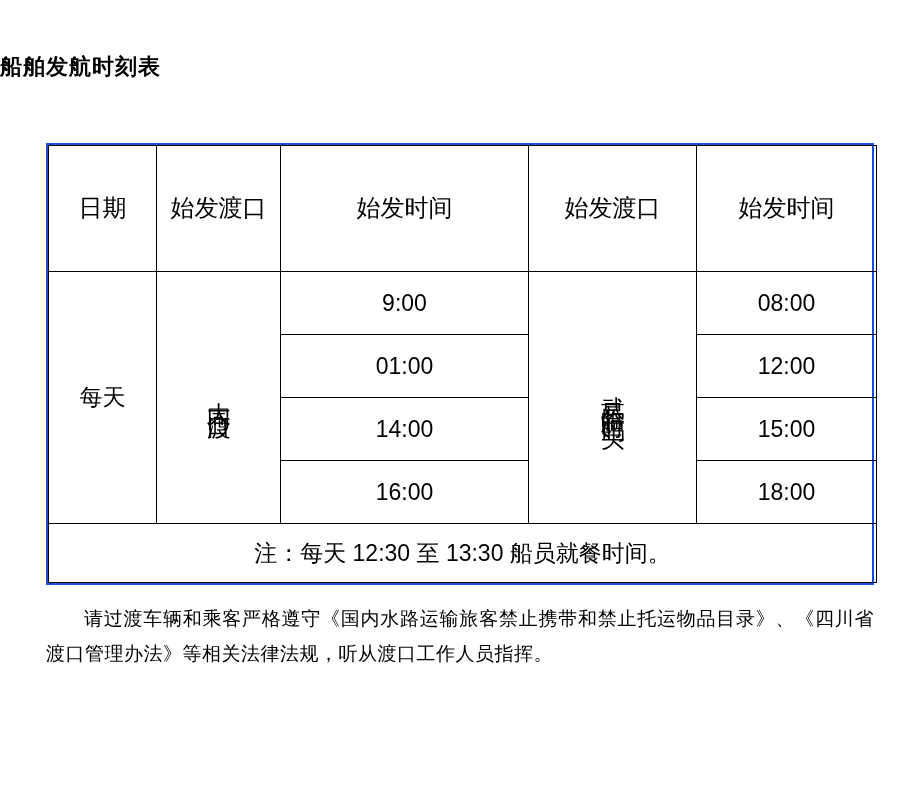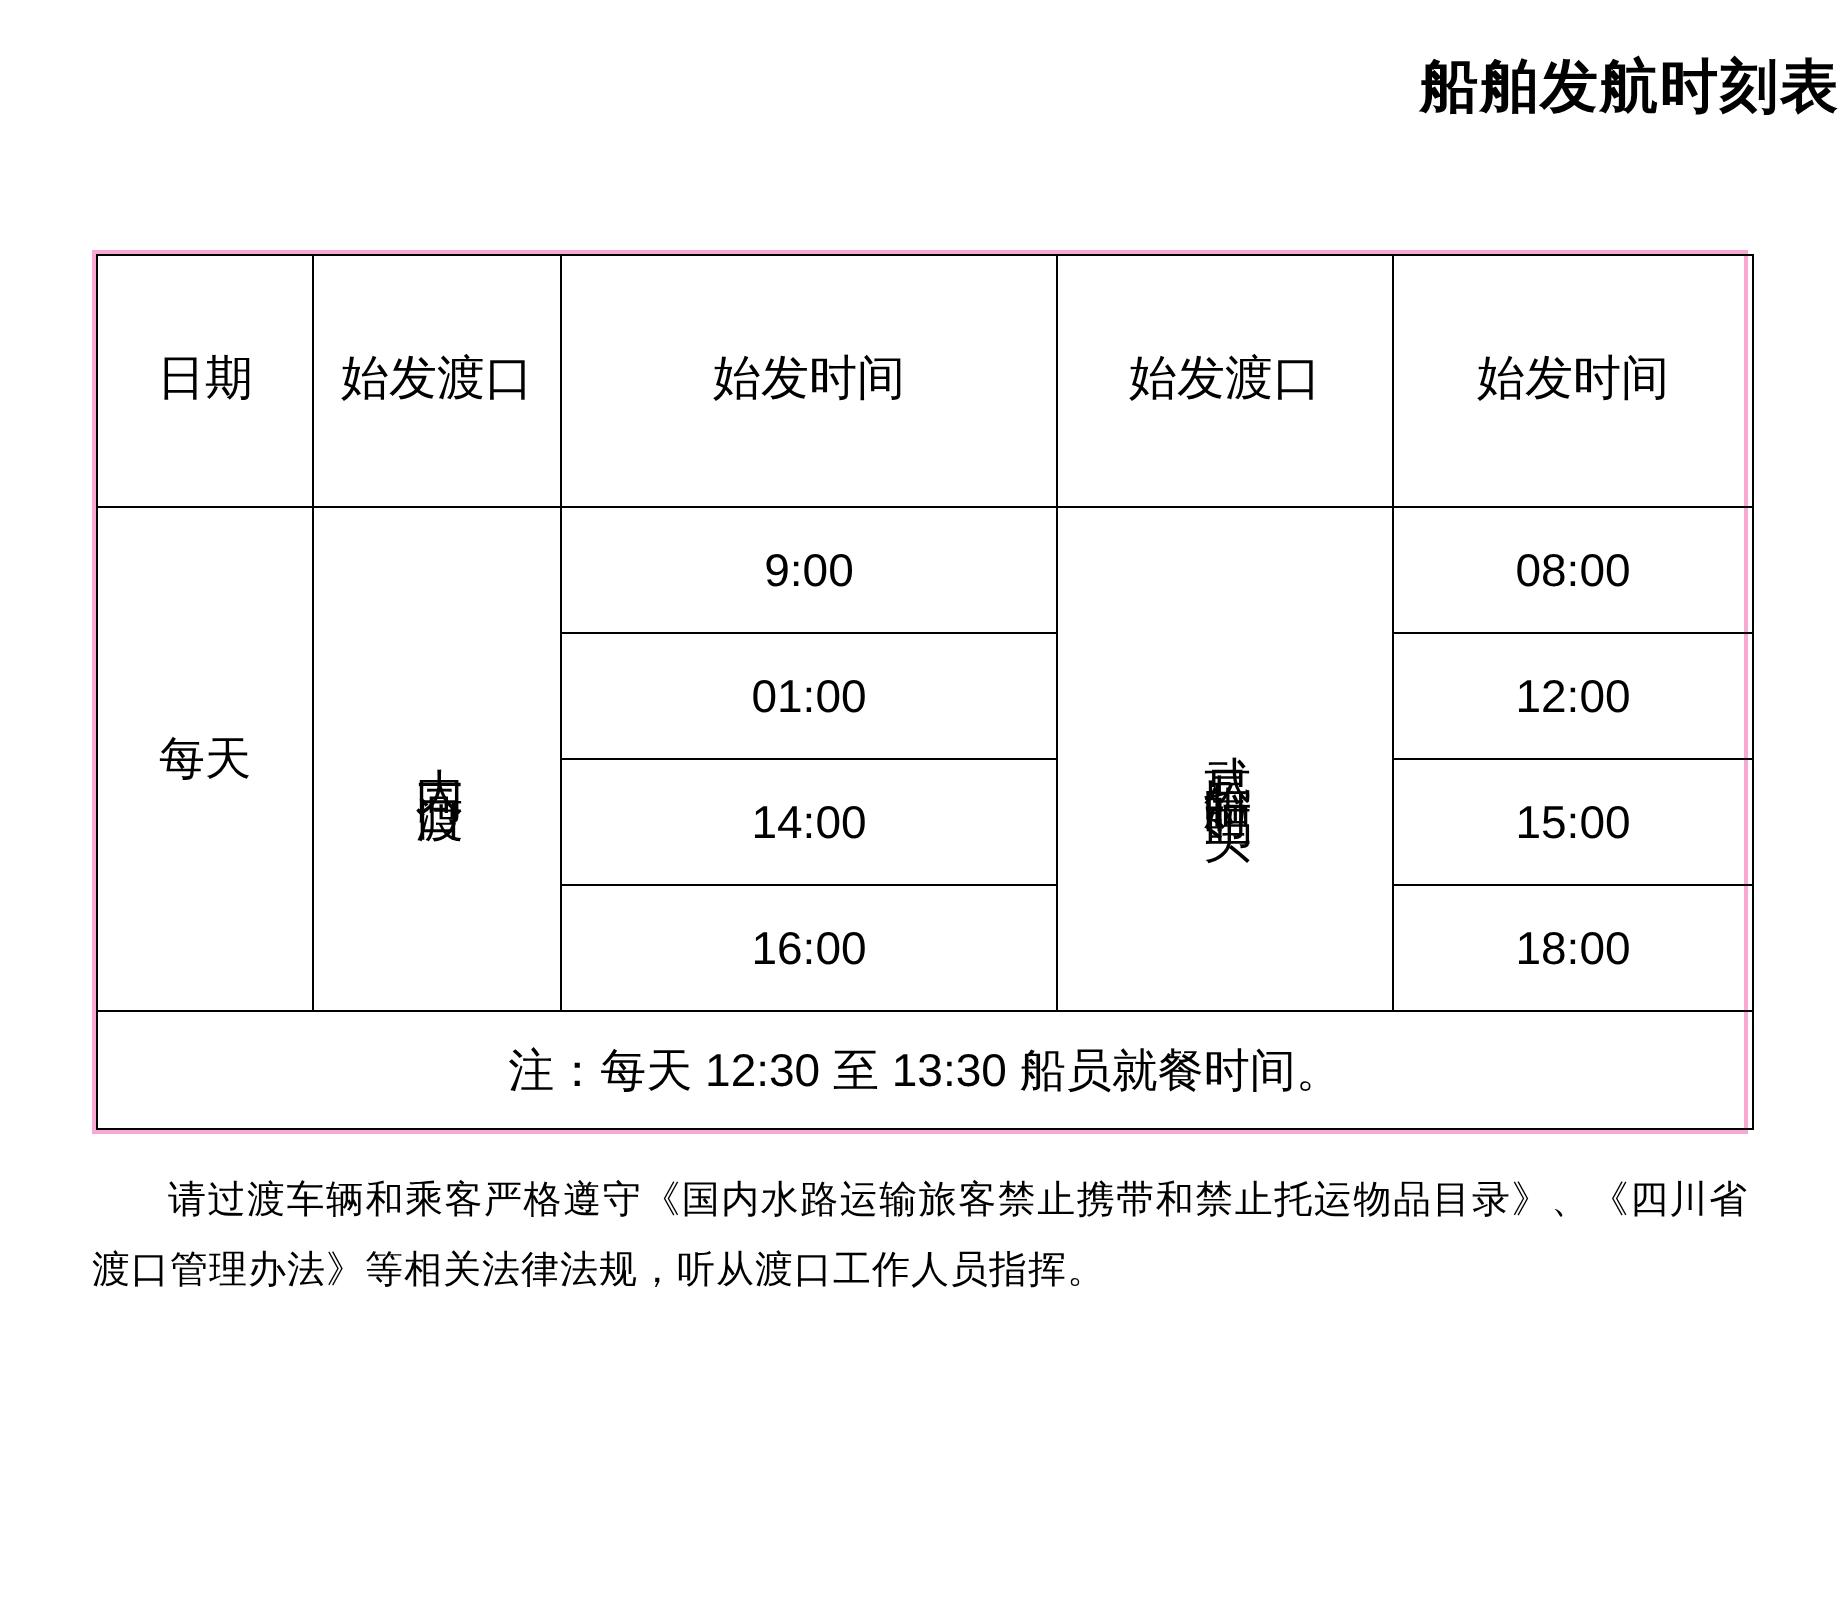--- a/index.html
+++ b/index.html
@@ -14,30 +14,30 @@
     color: #000000;
     overflow: hidden;
   }
   .page {
     position: relative;
     width: 920px;
     height: 800px;
     box-sizing: border-box;
   }
   .doc-title {
-    text-align: right;
-    font-size: 29px;
+    text-align: left;
+    font-size: 22px;
     font-weight: bold;
     letter-spacing: 1px;
-    margin-top: 24px;
+    margin-top: 52px;
     margin-bottom: 0;
   }
   .table-wrap {
     margin: 61px 46px 0 46px;
-    border: 2px solid #f9a8d4;
+    border: 2px solid #1d4ed8;
     box-sizing: border-box;
   }
   table.schedule {
     width: 100%;
     border-collapse: collapse;
     table-layout: fixed;
   }
   table.schedule td {
     border: 1px solid #000;
     text-align: center;

